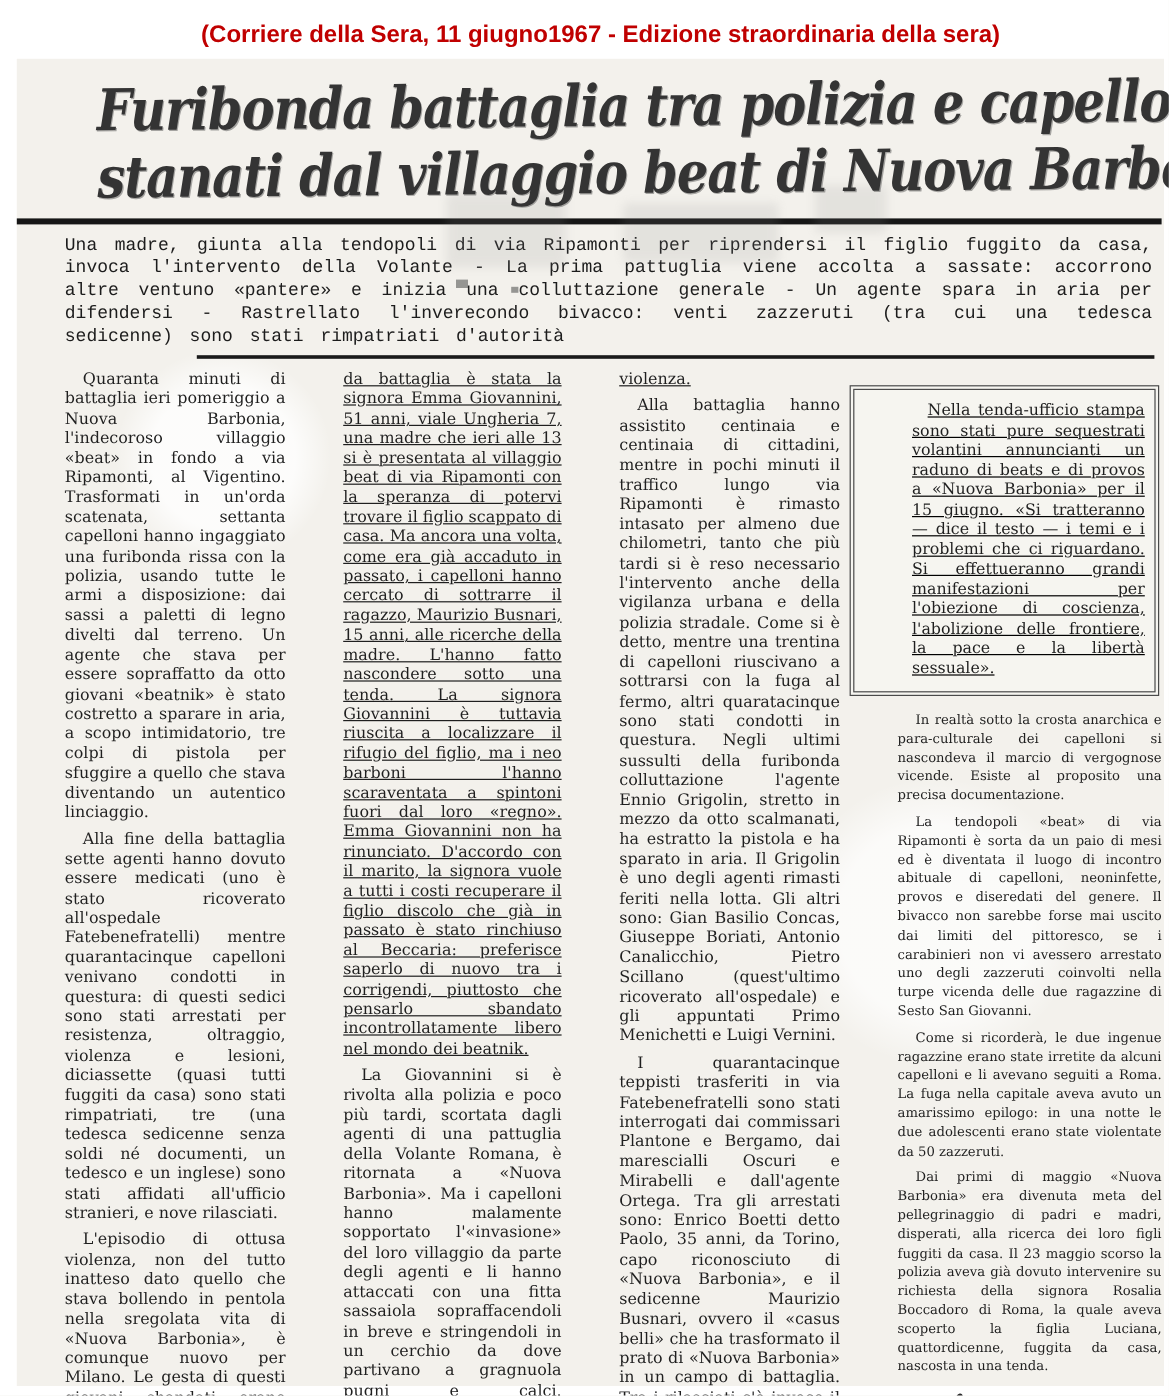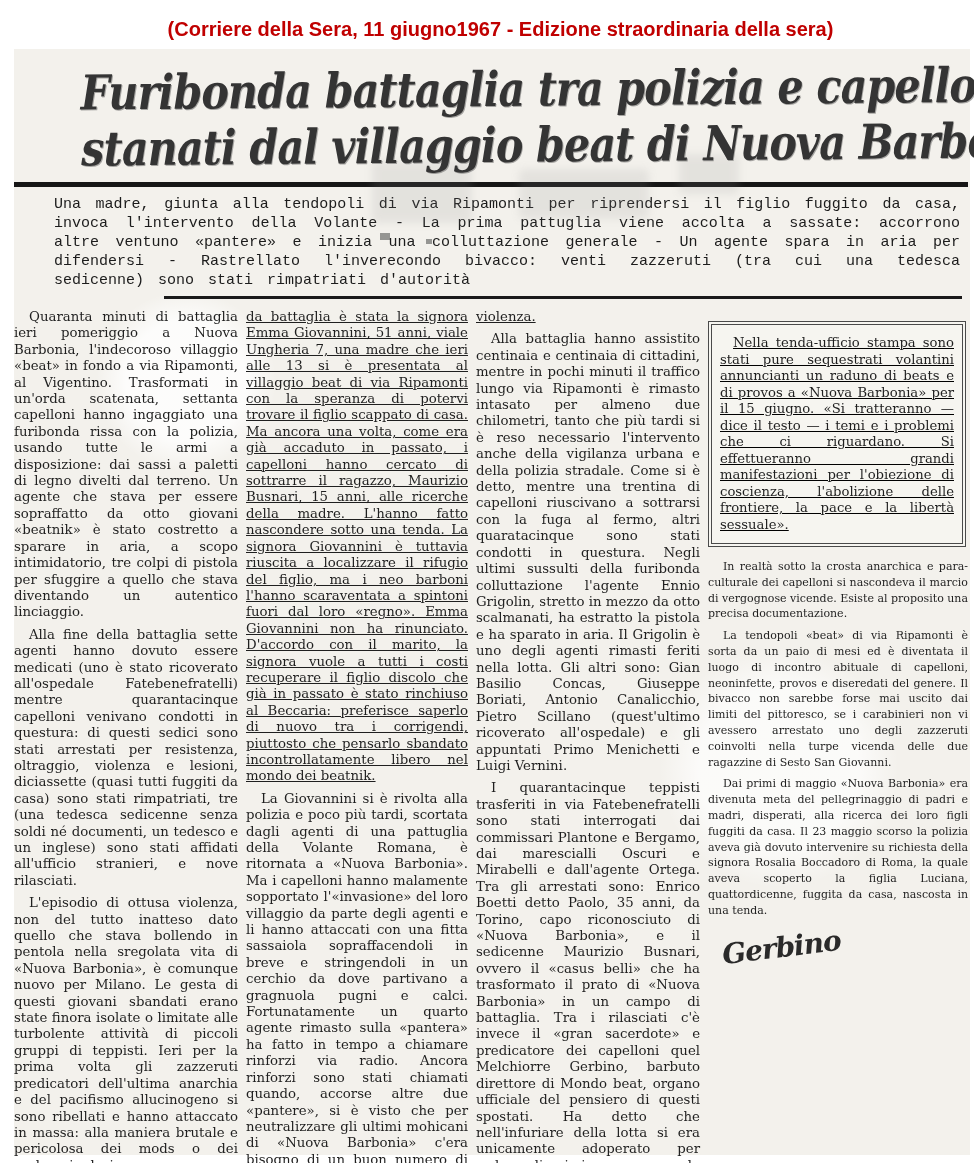--- a/index.html
+++ b/index.html
@@ -81,21 +81,21 @@
     display:grid;
     grid-template-columns:224px 222px 224px 260px;
     column-gap:8px;
     margin:10px 0 0 0;
     align-items:start;
   }
   .body-par{
     margin:0 0 6px 0;text-indent:15px;
     font-family:"DejaVu Serif", serif;
     font-size:13.3px;line-height:16.4px;
-    text-align:justify;color:#1f1f1f;
+    text-align:justify;color:#1f1f1f;padding-left:40px;
   }
   .no-indent{text-indent:0;text-decoration:underline;}
   
   .sidebar{padding-top:12px;}
   .sidebar-box{
     border:4px double #4a4a4a;
     background:#f6f5f0;
     padding:10px 8px;
     margin:0 2px 12px 0;
     text-decoration:underline;
@@ -157,18 +157,19 @@
       <p class="body-par">I quarantacinque teppisti trasferiti in via Fatebenefratelli sono stati interrogati dai commissari Plantone e Bergamo, dai marescialli Oscuri e Mirabelli e dall'agente Ortega. Tra gli arrestati sono: Enrico Boetti detto Paolo, 35 anni, da Torino, capo riconosciuto di «Nuova Barbonia», e il sedicenne Maurizio Busnari, ovvero il «casus belli» che ha trasformato il prato di «Nuova Barbonia» in un campo di battaglia. Tra i rilasciati c'è invece il «gran sacerdote» e predicatore dei capelloni quel Melchiorre Gerbino, barbuto direttore di Mondo beat, organo ufficiale del pensiero di questi spostati. Ha detto che nell'infuriare della lotta si era unicamente adoperato per sedare gli animi con «una parola di pace».</p>
 
     </div>
 
     <div class="col sidebar">
       <div class="sidebar-box">
         <p class="body-par">Nella tenda-ufficio stampa sono stati pure sequestrati volantini annuncianti un raduno di beats e di provos a «Nuova Barbonia» per il 15 giugno. «Si tratteranno — dice il testo — i temi e i problemi che ci riguardano. Si effettueranno grandi manifestazioni per l'obiezione di coscienza, l'abolizione delle frontiere, la pace e la libertà sessuale».</p>
       </div>
       <p class="body-par side-par">In realtà sotto la crosta anarchica e para-culturale dei capelloni si nascondeva il marcio di vergognose vicende. Esiste al proposito una precisa documentazione.</p>
       <p class="body-par side-par">La tendopoli «beat» di via Ripamonti è sorta da un paio di mesi ed è diventata il luogo di incontro abituale di capelloni, neoninfette, provos e diseredati del genere. Il bivacco non sarebbe forse mai uscito dai limiti del pittoresco, se i carabinieri non vi avessero arrestato uno degli zazzeruti coinvolti nella turpe vicenda delle due ragazzine di Sesto San Giovanni.</p>
+      <p class="body-par side-par">Come si ricorderà, le due ingenue ragazzine erano state irretite da alcuni capelloni e li avevano seguiti a Roma. La fuga nella capitale aveva avuto un amarissimo epilogo: in una notte le due adolescenti erano state violentate da 50 zazzeruti.</p>
       <p class="body-par side-par">Dai primi di maggio «Nuova Barbonia» era divenuta meta del pellegrinaggio di padri e madri, disperati, alla ricerca dei loro figli fuggiti da casa. Il 23 maggio scorso la polizia aveva già dovuto intervenire su richiesta della signora Rosalia Boccadoro di Roma, la quale aveva scoperto la figlia Luciana, quattordicenne, fuggita da casa, nascosta in una tenda.</p>
       <span class="signature">Gerbino</span>
     </div>
 
   </div>
 </div>
 
 </body></html>

